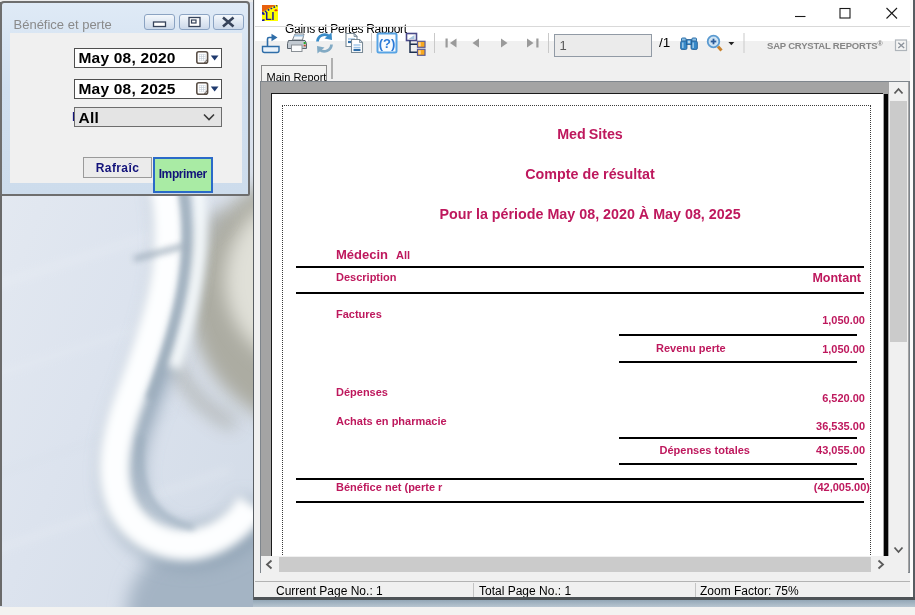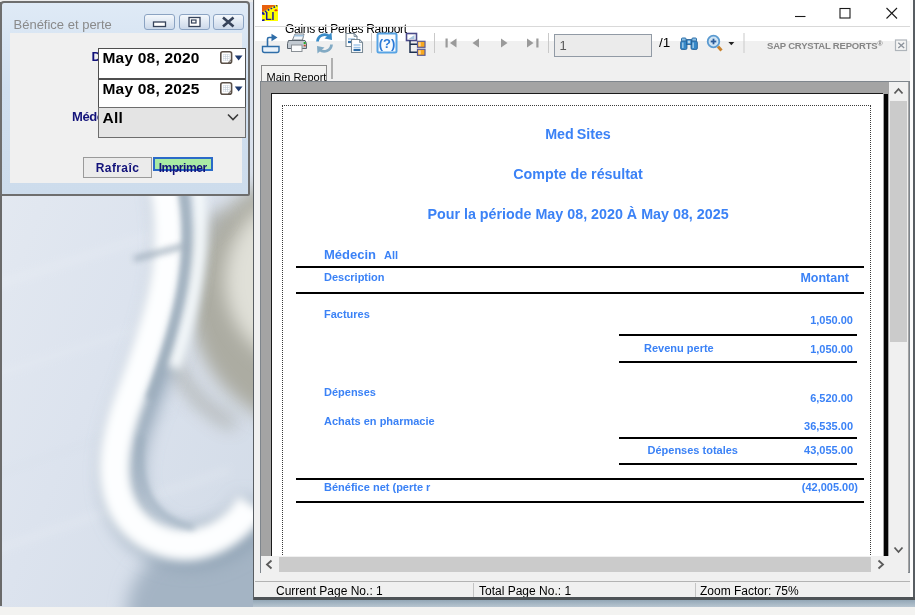--- a/index.html
+++ b/index.html
@@ -43,41 +43,41 @@
   #pshadow{left:623px;top:12px;width:4px;height:462px;background:#050505;}
   #dotted{left:10px;top:11px;width:587px;height:600px;
           border:1px dotted #3c3c3c;}
   
   #vsb{left:628.5px;top:0;width:19px;height:474px;background:#f0f0f0;}
   #vthumb{left:1px;top:19px;width:17px;height:241px;background:#cbcbcb;}
   #hsb{left:0;top:474px;width:628.5px;height:17px;background:#f0f0f0;}
   #hthumb{left:18px;top:1px;width:592px;height:15px;background:#cbcbcb;}
   #corner{left:628.5px;top:474px;width:19px;height:17px;background:#f0f0f0;}
   
-  .rt{position:absolute;font-weight:bold;color:#3b82f6;line-height:1;white-space:pre;}
+  .rt{position:absolute;font-weight:bold;color:#be185d;line-height:1;white-space:pre;margin-left:12px;}
   .c{left:0;width:612px;text-align:center;font-size:14.3px;}
   .s{font-size:11px;}
   .ra{text-align:right;}
   .ln{position:absolute;background:#000;height:2px;}
   
   #status{left:1px;top:581px;width:655px;height:16px;border-top:1px solid #b3b3b3;
           background:#f0f0f0;font-size:12px;color:#000;}
   #status span{position:absolute;top:2px;}
   .ssep{position:absolute;top:1px;width:1px;height:15px;background:#c4c4c4;}
   
   #dlg{left:0;top:1px;width:250px;height:195px;box-sizing:border-box;
        border:2px solid #6e6e6e;border-radius:4px 4px 2px 2px;
        background:linear-gradient(#dfeaf6,#d0dfef 45%,#cddcec);}
   #dlgTitle{left:11.5px;top:14px;font-size:13px;color:#8a8a8a;}
   .dbtn{position:absolute;top:11px;width:31px;height:16px;box-sizing:border-box;
         border:1px solid #8ba3c2;border-radius:3px;
         background:linear-gradient(#f4f8fc,#ccd9ea);}
   #dlgInner{left:8px;top:30px;width:232px;height:150px;background:#f0f0f0;}
   .dlbl{position:absolute;font-weight:bold;font-size:13px;color:#12127a;padding-left:44px;}
-  .dinput{position:absolute;left:88px;width:148px;height:31px;background:#fff;
+  .dinput{position:absolute;left:64px;width:148px;height:20px;background:#fff;
           border:1px solid #4f4f4f;box-sizing:border-box;font-weight:bold;}
   .dinput b{position:absolute;left:3.5px;top:0.5px;font-size:15.5px;letter-spacing:.2px;color:#000;}
   .dbut{position:absolute;top:124px;box-sizing:border-box;font-weight:bold;
         font-size:12px;color:#12127a;text-align:center;}
 </style>
 </head>
 <body>
 
 <div class="abs" id="photo">
 <svg width="253" height="607">
@@ -350,15 +350,15 @@
       </svg>
     </div>
     <span class="dlbl" style="left:18px;top:75.8px;letter-spacing:-0.4px">Médecin</span>
     <div class="dinput" style="top:74px;background:#e4e4e4;border-color:#6d6d6d">
         <b>All</b>
       <svg class="abs" style="left:127px;top:4px" width="20" height="12">
         <path d="M2,2.5 L7,7.5 L12,2.5" fill="none" stroke="#3a3a3a" stroke-width="1.6"></path>
       </svg>
     </div>
     <div class="dbut" style="left:73px;width:69px;height:20.5px;background:#ebebeb;border:1px solid #9a9a9a;padding-top:3px;letter-spacing:0.4px">Rafraîc</div>
-    <div class="dbut" style="left:142.5px;width:60.5px;height:14px;background:#a9eba4;border:2.5px solid #2a6ac8;padding-top:2px;letter-spacing:-0.4px">Imprimer</div>
+    <div class="dbut" style="left:142.5px;width:60.5px;height:36px;background:#a9eba4;border:2.5px solid #2a6ac8;padding-top:8px;letter-spacing:-0.4px">Imprimer</div>
   </div>
 </div>
 
 </body></html>

